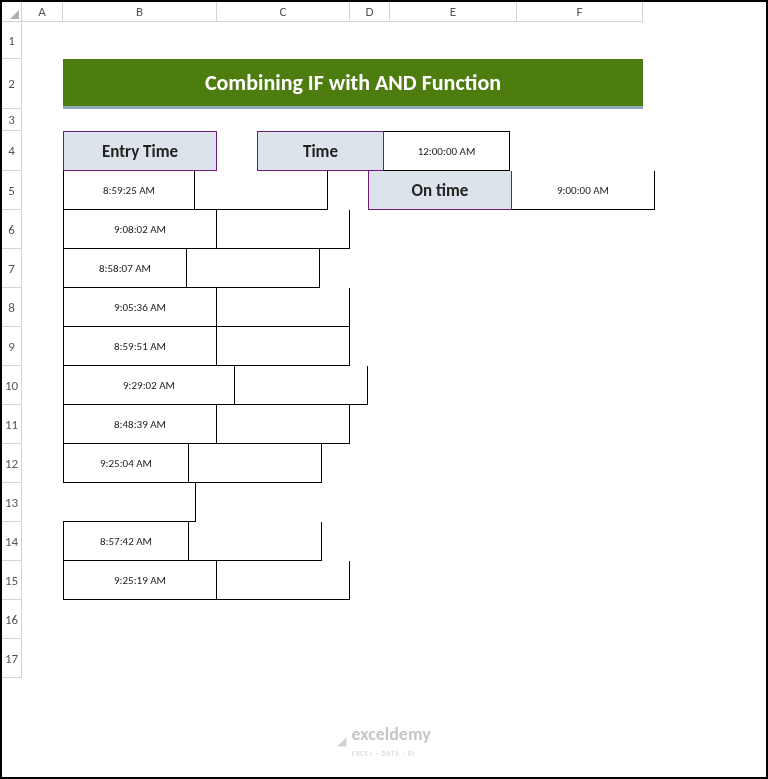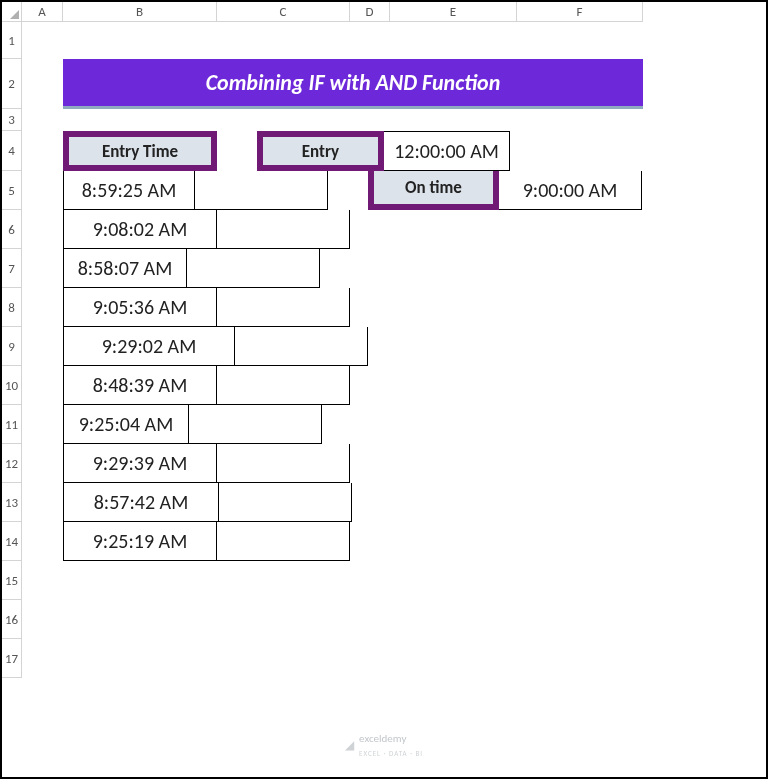--- a/index.html
+++ b/index.html
@@ -64,65 +64,64 @@
       right: 0;
       bottom: 0;
     }
     
     .r1 { height: 37px; }
     .r2 { height: 50px; }
     .r3 { height: 22px; }
     .rH { height: 40px; }
     .rD { height: 39px; }
     .banner {
-      background: #6d28d9;
+      background: #4d7c0f;
       color: #fff;
       text-align: center;
       font-size: 22px;
       font-weight: bold;
       border-bottom: 3px solid #8faac0;
       display: flex;
       align-items: center;
       justify-content: center;
-      font-style: italic;
     }
     .hcell {
       background: #dde3ea;
       font-weight: bold;
       font-size: 17px;
       color: #222;
       text-align: center;
       display: flex;
       align-items: center;
       justify-content: center;
-      border: 6px solid #701a75;
+      border: 1px solid #701a75;
     }
     .dcell {
-      font-size: 20px;
+      font-size: 11px;
       color: #222;
       text-align: center;
       display: flex;
       align-items: center;
       justify-content: center;
       border: 1px solid #000;
       background: #fff;
     }
     .row { display: flex; }
     .wm {
       position: absolute;
       left: 50%;
       bottom: 18px;
       transform: translateX(-50%);
       color: #cfd3d6;
       font-size: 12px;
       display: flex;
       align-items: center;
       gap: 5px;
     }
-    .wm b { font-size: 11px; color: #c2c7cb; font-weight: 400; }
+    .wm b { font-size: 18px; color: #c2c7cb; font-weight: 700; }
   </style>
 </head>
 <body>
 
 <div class="grid">
   <div class="topleft"></div>
   <div class="colh">A</div>
   <div class="colh">B</div>
   <div class="colh">C</div>
   <div class="colh">D</div>
@@ -156,63 +155,66 @@
 
   <div class="row r2">
     <div class="banner" style="width:580px">Combining IF with AND Function</div>
   </div>
 
   <div class="r3"></div>
 
   <div class="row rH">
     <div class="hcell" style="width:154px">Entry Time</div>
     <div style="width:40px"></div>
-    <div class="hcell" style="width:127px">Entry</div>
+    <div class="hcell" style="width:127px">Time</div>
     <div class="dcell" style="width:126px;border-left:none">12:00:00 AM</div>
   </div>
 
   <div class="row rD">
     <div class="dcell" style="width:132px;border-top:none">8:59:25 AM</div>
     <div class="dcell" style="width:133px;border-top:none;border-left:none"></div>
     <div style="width:40px"></div>
-    <div class="hcell" style="width:131px;border-top:none">On time</div>
+    <div class="hcell" style="width:144px;border-top:none">On time</div>
     <div class="dcell" style="width:143px;border-top:none;border-left:none">9:00:00 AM</div>
   </div>
 
   <div id="datarows">
       <div class="row rD">
         <div class="dcell" style="width:154px;border-top:none">9:08:02 AM</div>
         <div class="dcell" style="width:133px;border-top:none;border-left:none"></div>
       </div>
       <div class="row rD">
         <div class="dcell" style="width:124px;border-top:none">8:58:07 AM</div>
         <div class="dcell" style="width:133px;border-top:none;border-left:none"></div>
       </div>
       <div class="row rD">
         <div class="dcell" style="width:154px;border-top:none">9:05:36 AM</div>
         <div class="dcell" style="width:133px;border-top:none;border-left:none"></div>
       </div>
       <div class="row rD">
+        <div class="dcell" style="width:154px;border-top:none">8:59:51 AM</div>
+        <div class="dcell" style="width:133px;border-top:none;border-left:none"></div>
+      </div>
+      <div class="row rD">
         <div class="dcell" style="width:172px;border-top:none">9:29:02 AM</div>
         <div class="dcell" style="width:133px;border-top:none;border-left:none"></div>
       </div>
       <div class="row rD">
         <div class="dcell" style="width:154px;border-top:none">8:48:39 AM</div>
         <div class="dcell" style="width:133px;border-top:none;border-left:none"></div>
       </div>
       <div class="row rD">
         <div class="dcell" style="width:126px;border-top:none">9:25:04 AM</div>
         <div class="dcell" style="width:133px;border-top:none;border-left:none"></div>
       </div>
       <div class="row rD">
-        <div class="dcell" style="width:154px;border-top:none">9:29:39 AM</div>
-        <div class="dcell" style="width:133px;border-top:none;border-left:none"></div>
-      </div>
-      <div class="row rD">
-        <div class="dcell" style="width:156px;border-top:none">8:57:42 AM</div>
+        <div class="dcell" style="width:133px;border-top:none;border-left:none"></div>
+      </div>
+      <div class="row rD">
+        <div class="dcell" style="width:126px;border-top:none">8:57:42 AM</div>
         <div class="dcell" style="width:133px;border-top:none;border-left:none"></div>
       </div>
       <div class="row rD">
         <div class="dcell" style="width:154px;border-top:none">9:25:19 AM</div>
         <div class="dcell" style="width:133px;border-top:none;border-left:none"></div>
       </div>
     </div>
 </div>
 
 <div class="wm">

